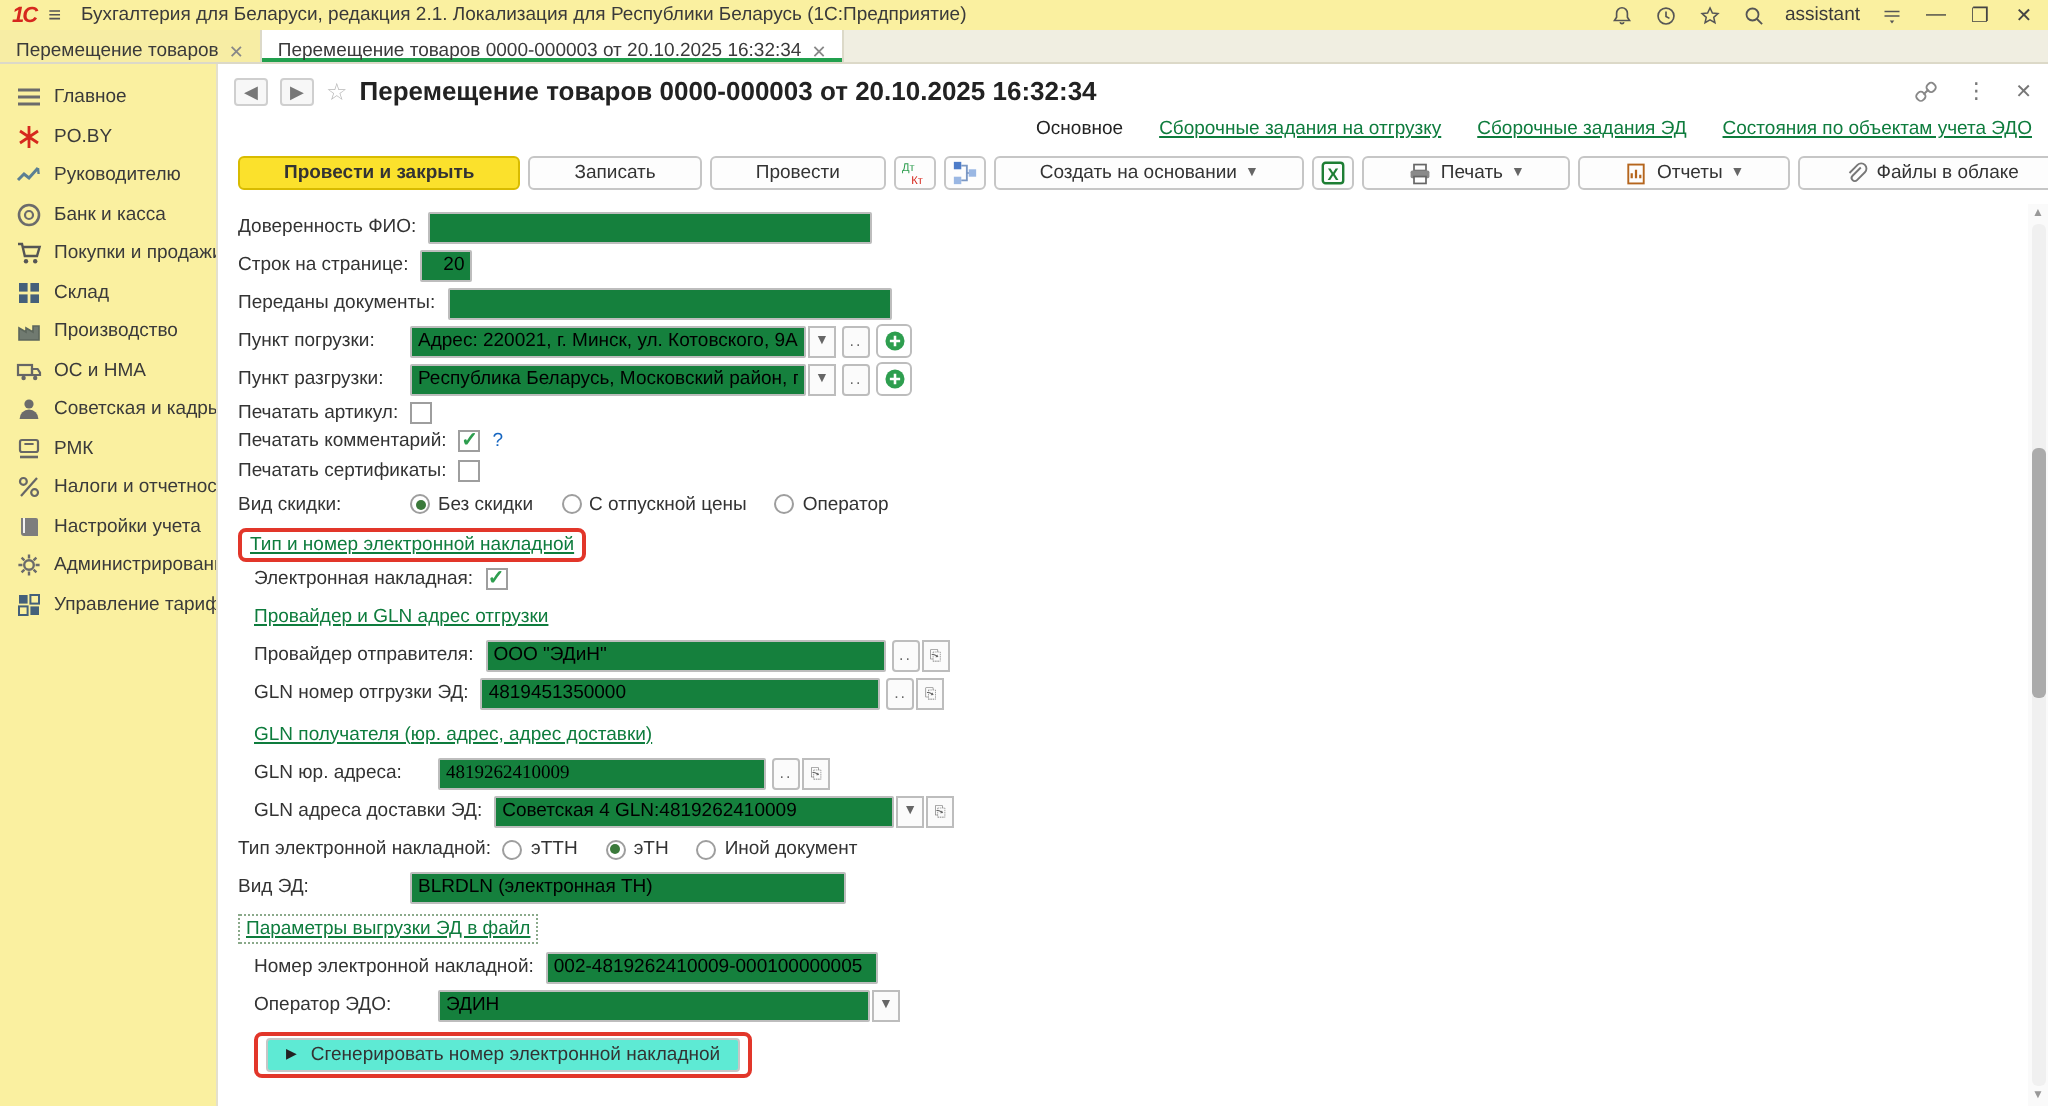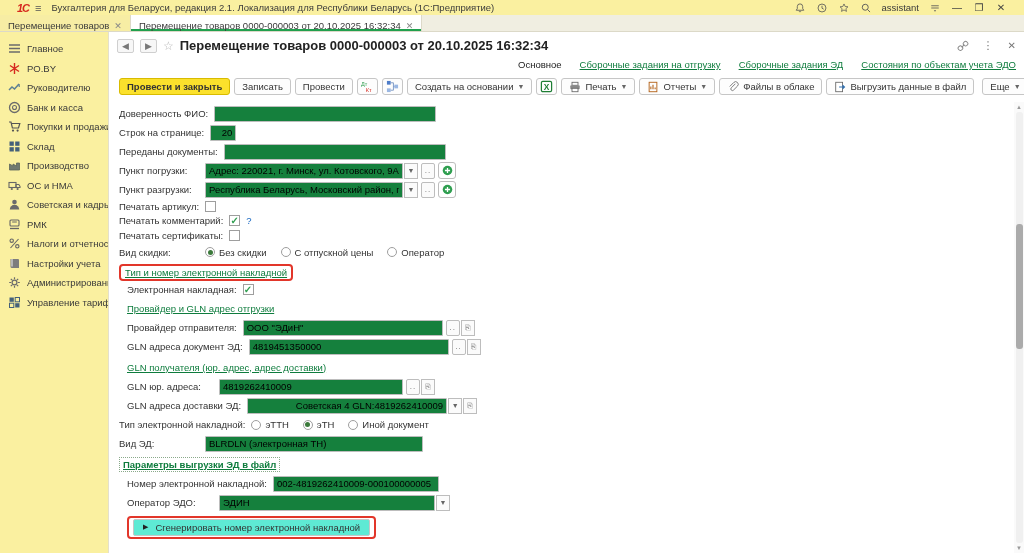--- a/index.html
+++ b/index.html
@@ -1,21 +1,21 @@
 <!DOCTYPE html>
 <html><head>
 <meta charset="utf-8">
 <style>
   * { margin:0; padding:0; box-sizing:border-box; }
   html,body { width:1024px; height:553px; overflow:hidden; }
   body { font-family:"Liberation Sans", sans-serif; font-size:10px; color:#333; background:#fff; }
   .app { width:1024px; height:553px; display:flex; flex-direction:column; }
 
   
-  .titlebar { height:15px; background:#faf0a0; display:flex; align-items:center; padding:0 17px; gap:6px; flex:none; }
+  .titlebar { height:15px; background:#faf0a0; display:flex; align-items:center; padding:0 6px; gap:6px; flex:none; }
   .logo { color:#d6281e; font-weight:bold; font-size:11px; font-style:italic; letter-spacing:-1px; }
   .burger { color:#555; font-size:11px; }
   .tb-title { font-size:9.5px; color:#3a3a3a; margin-left:4px; }
   .tb-right { margin-left:auto; display:flex; align-items:center; gap:10px; }
   .tb-ic { width:12px; height:12px; display:inline-flex; }
   .tb-user { font-size:9.5px; color:#3a3a3a; }
   .winbtn { font-size:10px; color:#444; width:12px; text-align:center; }
 
   
   .tabbar { height:17px; background:#f0eee1; border-bottom:1px solid #dcd9c8; display:flex; align-items:stretch; flex:none; }
@@ -39,21 +39,21 @@
   .star { color:#b9b9b9; font-size:12px; }
   .doctitle { font-size:13px; font-weight:bold; color:#222; white-space:nowrap; }
   .dochead-right { margin-left:auto; display:flex; gap:14px; align-items:center; color:#777; }
 
   .docnav { display:flex; gap:18px; padding:4px 8px 5px 10px; flex:none; align-items:center;justify-content:flex-end; }
   .docnav .cur { color:#222; font-size:9.5px; }
   a.gl { color:#0e7c3d; text-decoration:underline; font-size:9.5px; cursor:pointer; white-space:nowrap; }
 
   
   .toolbar { display:flex; align-items:center; gap:4px; padding:3px 8px 5px 10px; flex:none; }
-  .btn { height:17px; border:1px solid #c6c6c6; background:#fdfdfd; border-radius:3px; display:inline-flex; align-items:center; gap:4px; padding:0 7px; font-size:9.5px; color:#333; white-space:nowrap; cursor:pointer; }
+  .btn { height:17px; border:1px solid #c6c6c6; background:#fdfdfd; border-radius:3px; display:inline-flex; align-items:center; gap:4px; padding:0 22px; font-size:9.5px; color:#333; white-space:nowrap; cursor:pointer; }
   .btn.primary { background:#fbe12c; border-color:#d8bb00; font-weight:bold; }
   .btn.icon-only { padding:0 3px; }
   .caret { font-size:7px; color:#666; }
   .tb-spacer { flex:1; }
 
   
   .formarea { flex:1; padding:4px 18px 0 10px; display:flex; flex-direction:column; min-height:0; overflow:hidden; }
   .row { display:flex; align-items:center; height:19px; flex:none; }
   .row.cbrow { height:14.5px; }
   .flabel { min-width:86px; padding-right:6px; white-space:nowrap; color:#333; font-size:9.5px; }
@@ -65,21 +65,21 @@
   .plusbtn { width:18px; height:17px; border:1px solid #bdbdbd; border-radius:3px; background:#fff; display:inline-flex; align-items:center; justify-content:center; margin-left:3px; cursor:pointer; }
   .cb { width:11px; height:11px; border:1px solid #9e9e9e; background:#fff; display:inline-flex; align-items:center; justify-content:center; font-size:10px; color:transparent; }
   .cb.checked { color:#2e9e4f; }
   .cb.checked::after { content:"✓"; font-weight:bold; line-height:1; }
   .hintq { color:#1565c0; margin-left:6px; font-size:9.5px; text-decoration:none; }
   .radio { width:10px; height:10px; border:1px solid #9e9e9e; border-radius:50%; background:#fff; display:inline-flex; align-items:center; justify-content:center; margin-right:4px; }
   .radio.selected::after { content:""; width:5px; height:5px; border-radius:50%; background:#3b7a3b; }
   .ropt { display:inline-flex; align-items:center; margin-right:14px; font-size:9.5px; }
   .seclink { margin:3px 0 2px 0; height:16px; display:flex; align-items:center; flex:none; }
   .redbox { border:2px solid #e2362a; border-radius:4px; padding:1px 4px; display:inline-flex; align-items:center; }
-  .focusbox { border:1px dotted #8aa98a; padding:1px 3px; display:inline-flex;font-weight:bold; }
+  .focusbox { border:1px dotted #8aa98a; padding:1px 3px; display:inline-flex; }
   .genbtn { border:1px solid #c6c6c6; background:#5eead4; border-radius:2px; height:17px; display:inline-flex; align-items:center; gap:7px; padding:0 9px; font-size:9.5px; cursor:pointer; }
   .genbtn .arr { font-size:7px; color:#222; }
 
   
   .vscroll { position:absolute; top:70px; bottom:0; right:0; width:10px; background:#fafafa; display:flex; flex-direction:column; align-items:center; }
   .varrow { height:10px; color:#999; font-size:6px; line-height:10px; flex:none; cursor:pointer; }
   .vtrack { flex:1; width:7px; background:#f0f0f0; position:relative; border-radius:3px; }
   .vthumb { position:absolute; top:112px; height:125px; width:7px; background:#ababab; border-radius:3px; cursor:grab; }
 
   svg { display:block; }
@@ -459,39 +459,39 @@
           <a class="gl ind">Провайдер и GLN адрес отгрузки</a>
         </div>
 
         <div class="row">
           <span class="flabel ind" style="min-width:92px">Провайдер отправителя:</span>
           <input class="inp" style="width: 200px;" value="ООО &quot;ЭДиН&quot;">
           <span class="fbtn dots">..</span>
           <span class="fbtn">⎘</span>
         </div>
         <div class="row">
-          <span class="flabel ind" style="min-width:92px">GLN адреса документ ЭД:</span>
+          <span class="flabel ind" style="min-width:92px">GLN номер отгрузки ЭД:</span>
           <input class="inp" style="width: 200px;" value="4819451350000">
           <span class="fbtn dots">..</span>
           <span class="fbtn">⎘</span>
         </div>
 
         <div class="seclink">
           <a class="gl ind">GLN получателя (юр. адрес, адрес доставки)</a>
         </div>
 
         <div class="row">
           <span class="flabel ind" style="min-width:92px">GLN юр. адреса:</span>
-          <input class="inp" style="width: 184px;" value="4819262410009">
+          <input class="inp" style="width: 164px; font-family: Liberation Serif, serif;" value="4819262410009">
           <span class="fbtn dots">..</span>
           <span class="fbtn">⎘</span>
         </div>
         <div class="row">
           <span class="flabel ind" style="min-width:92px">GLN адреса доставки ЭД:</span>
-          <input class="inp" style="width: 200px; text-align: right;" value="Советская 4 GLN:4819262410009">
+          <input class="inp" style="width: 200px;" value="Советская 4 GLN:4819262410009">
           <span class="fbtn">▼</span>
           <span class="fbtn">⎘</span>
         </div>
 
         <div class="row">
           <span class="flabel">Тип электронной накладной:</span>
           <span class="ropt">
               <span class="radio"></span>
               <span>эТТН</span>
             </span>

